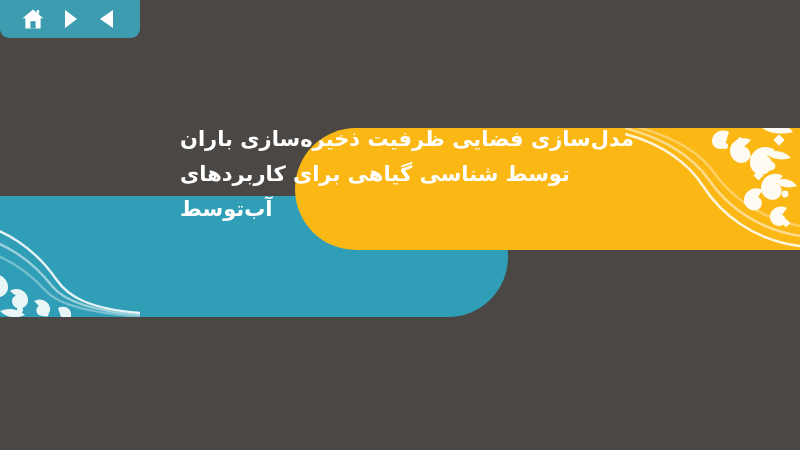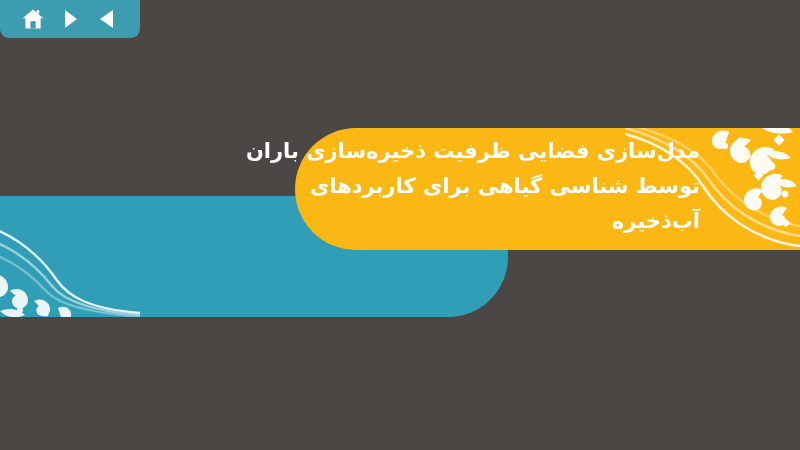--- a/index.html
+++ b/index.html
@@ -85,24 +85,24 @@
     top: 0;
     width: 175px;
     height: 122px;
     pointer-events: none;
   }
 
   
   #title-block {
     position: absolute;
     left: 180px;
-    top: 134px;
+    top: 122px;
     width: 520px;
     z-index: 30;
-    text-align: right;
+    text-align: left;
     direction: rtl;
     color: #ffffff;
     font-weight: bold;
     font-size: 21px;
     line-height: 35px;
     letter-spacing: 0px;
     pointer-events: none;
   }
   #title-block .tline { display: block; white-space: nowrap; }
 </style>
@@ -192,16 +192,16 @@
         <path d="M168,4 c-12,3 -24,2 -32,-5 c11,-6 25,-4 32,5"></path>
         <path d="M166,30 c-10,3 -20,1 -26,-5 c9,-4 20,-2 26,5"></path>
         <path d="M172,58 c-9,3 -18,1 -23,-5 c8,-4 18,-2 23,5"></path>
       </g>
     </svg>
   </div>
 
   <div id="title-block">
     <span class="tline">مدل‌سازی فضایی ظرفیت ذخیره‌سازی باران</span>
     <span class="tline">توسط شناسی گیاهی برای کاربردهای</span>
-    <span class="tline">آب‌ذخیره</span>
+    <span class="tline">آب‌توسط</span>
   </div>
 
 </div>
 
 </body></html>

